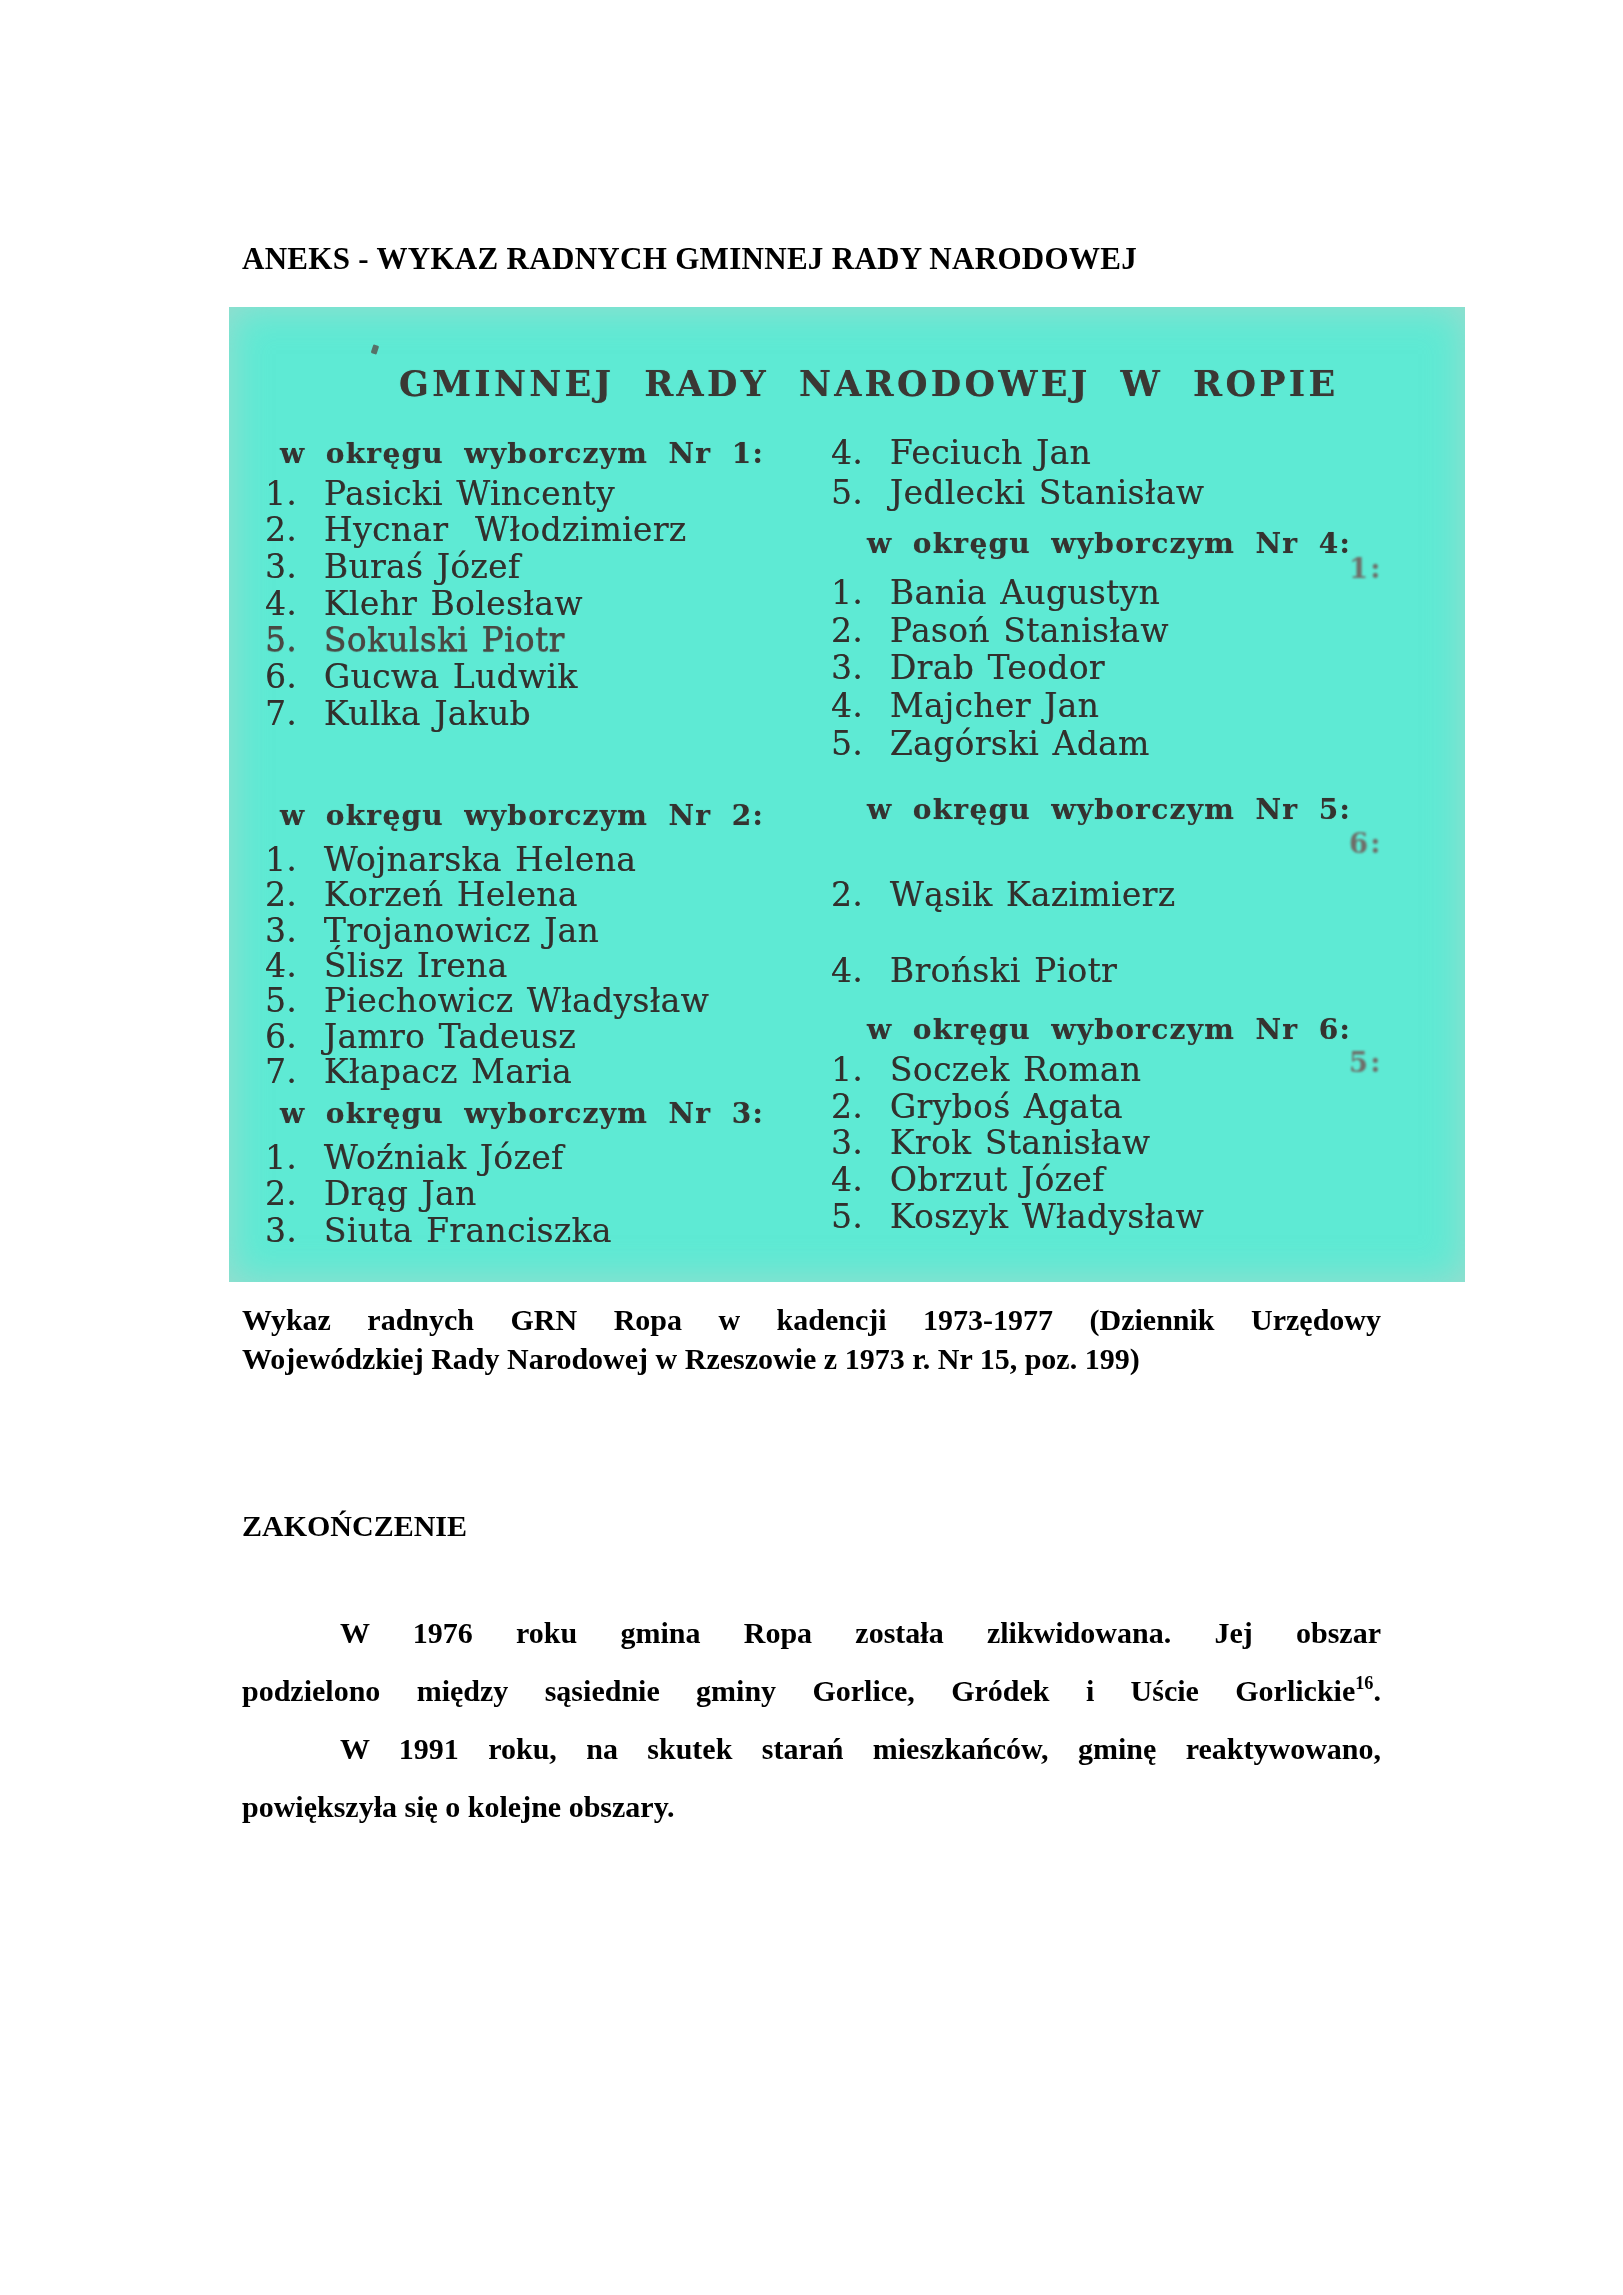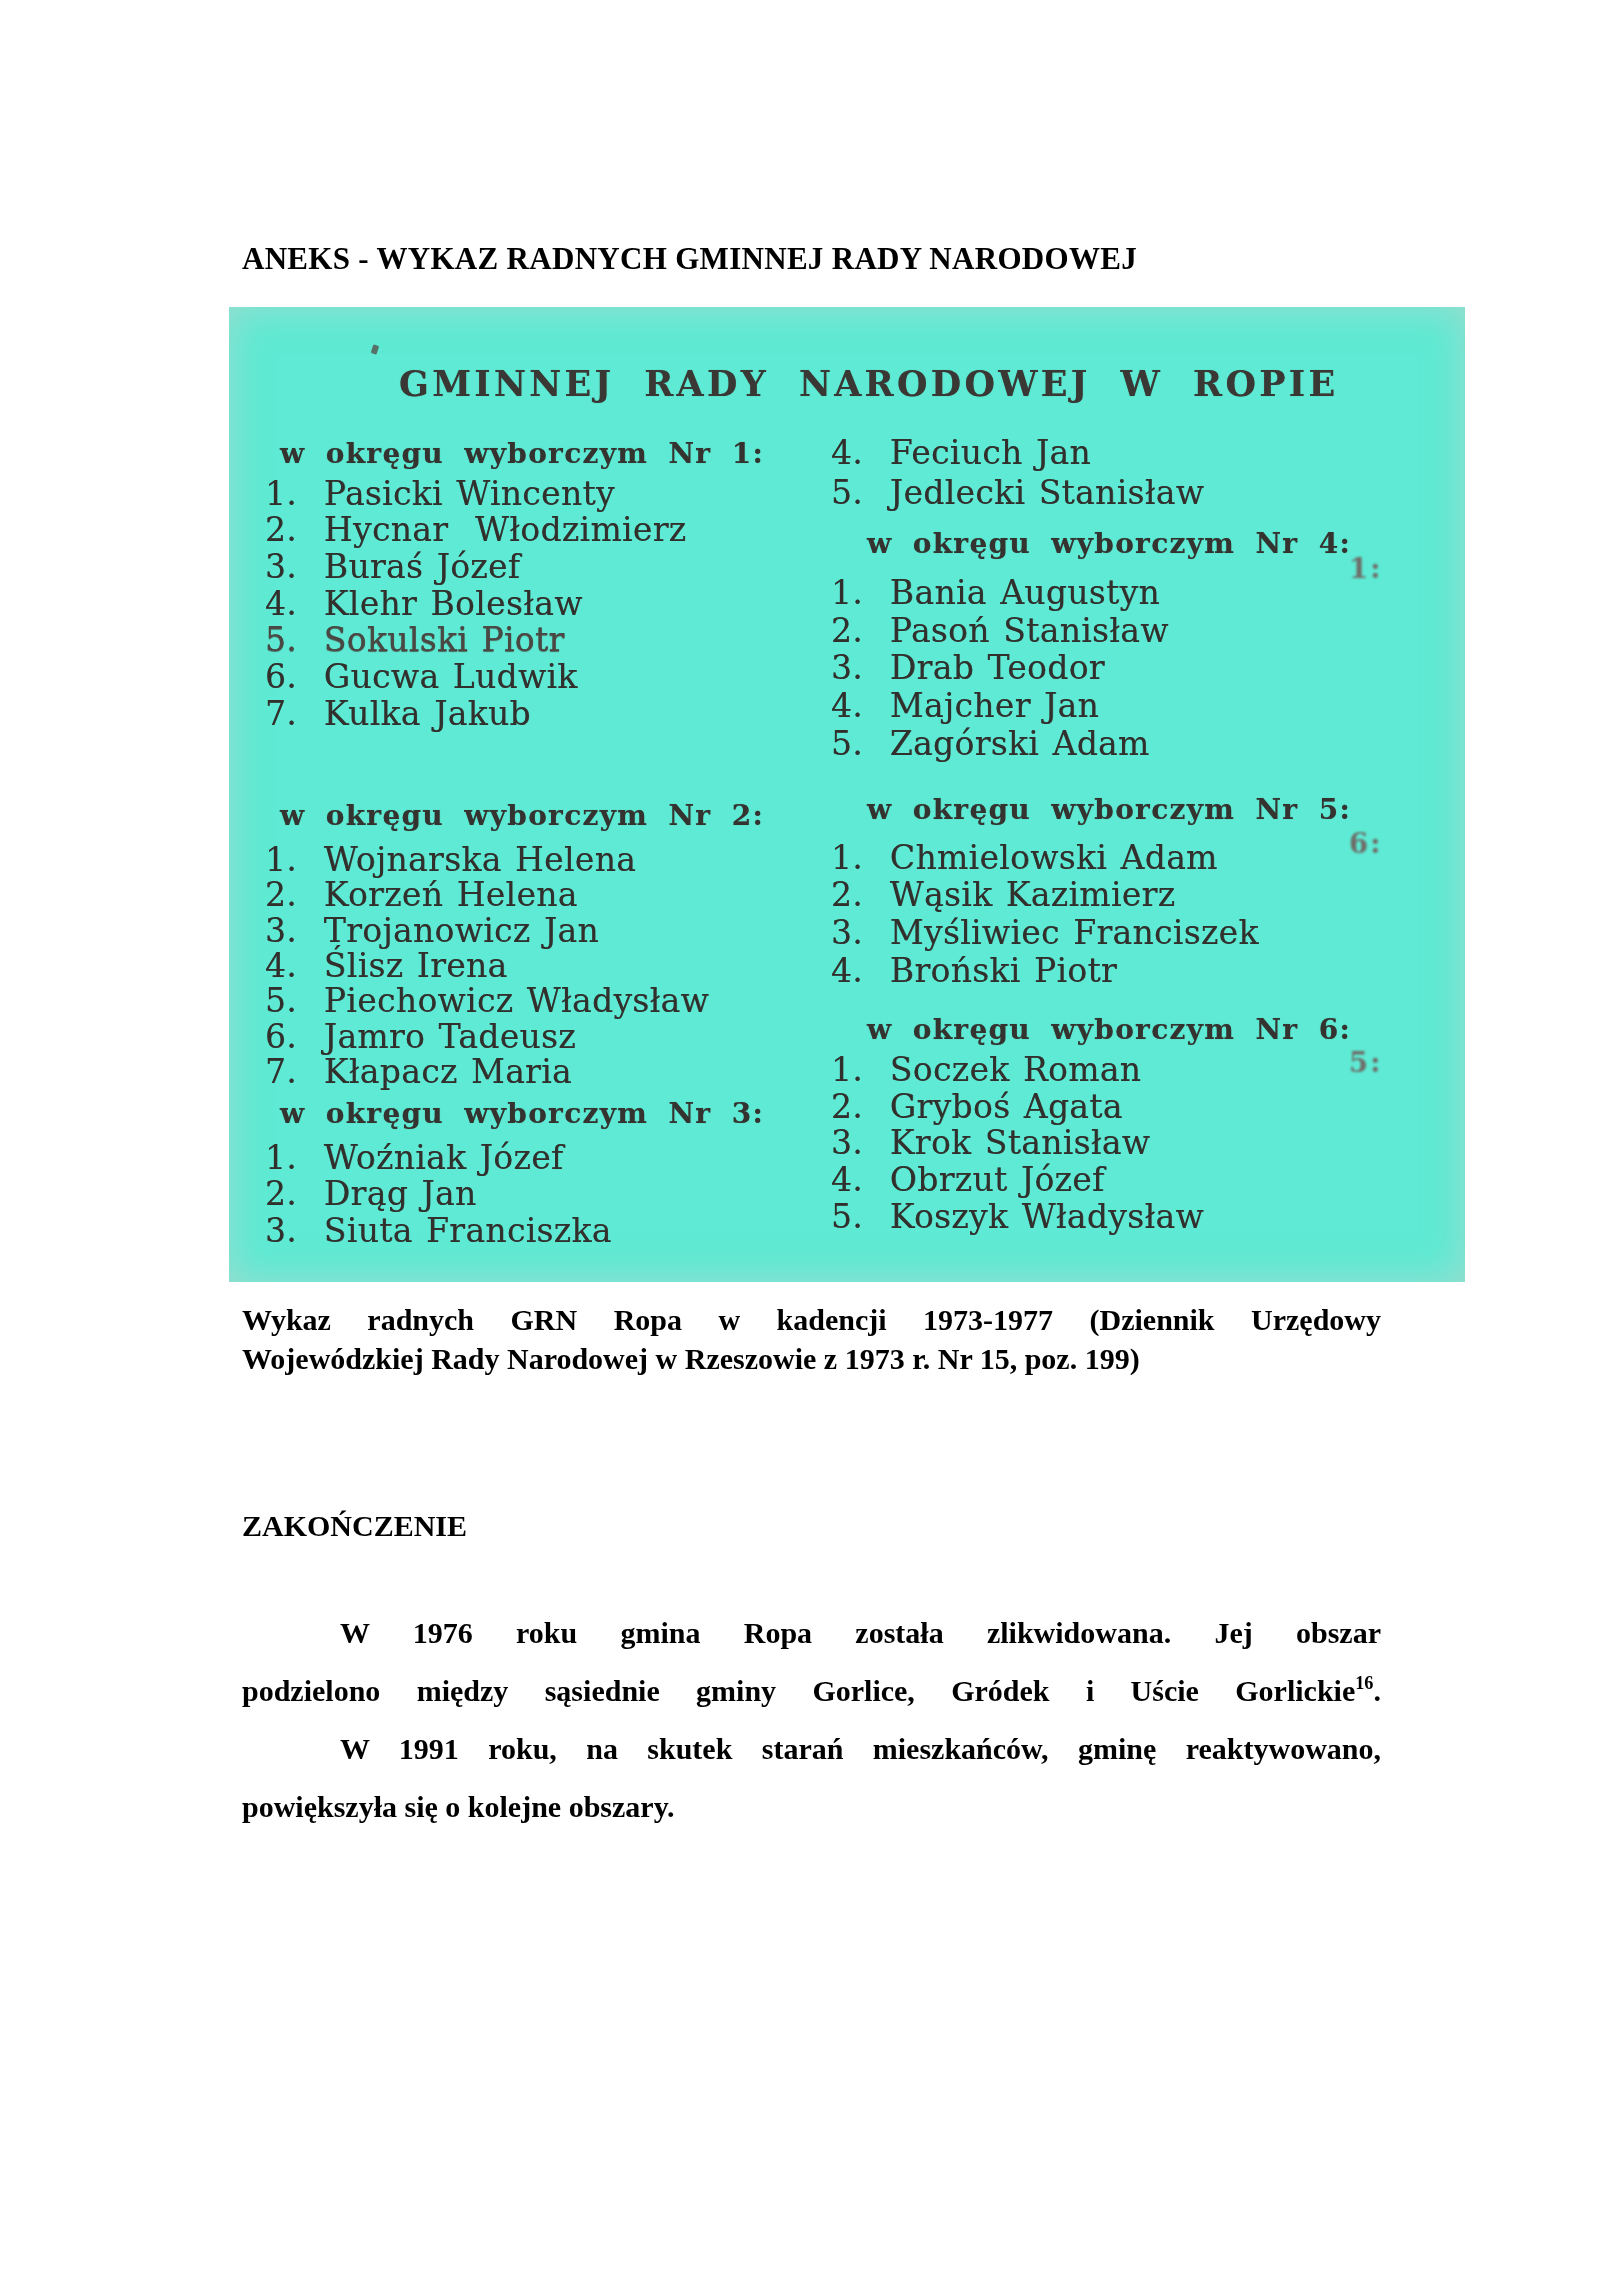--- a/index.html
+++ b/index.html
@@ -187,23 +187,21 @@
     <div class="scan-item col-right" style="top:166px">5.  Jedlecki Stanisław</div>
 
     <div class="scan-header col-rhead" style="top:220px">w okręgu wyborczym Nr 4:</div>
     <div class="scan-item col-right" style="top:266px">1.  Bania Augustyn</div>
     <div class="scan-item col-right" style="top:304px">2.  Pasoń Stanisław</div>
     <div class="scan-item col-right" style="top:341px">3.  Drab Teodor</div>
     <div class="scan-item col-right" style="top:379px">4.  Majcher Jan</div>
     <div class="scan-item col-right" style="top:417px">5.  Zagórski Adam</div>
 
     <div class="scan-header col-rhead" style="top:486px">w okręgu wyborczym Nr 5:</div>
-    <div class="scan-item col-right" style="top:531px">1.  Chmielowski Adam</div>
     <div class="scan-item col-right" style="top:568px">2.  Wąsik Kazimierz</div>
-    <div class="scan-item col-right" style="top:606px">3.  Myśliwiec Franciszek</div>
     <div class="scan-item col-right" style="top:644px">4.  Broński Piotr</div>
 
     <div class="scan-header col-rhead" style="top:706px">w okręgu wyborczym Nr 6:</div>
     <div class="scan-item col-right" style="top:743px">1.  Soczek Roman</div>
     <div class="scan-item col-right" style="top:780px">2.  Gryboś Agata</div>
     <div class="scan-item col-right" style="top:816px">3.  Krok Stanisław</div>
     <div class="scan-item col-right" style="top:853px">4.  Obrzut Józef</div>
     <div class="scan-item col-right" style="top:890px">5.  Koszyk Władysław</div>
 
     <div class="edge-mark" style="top:245px">1:</div>

